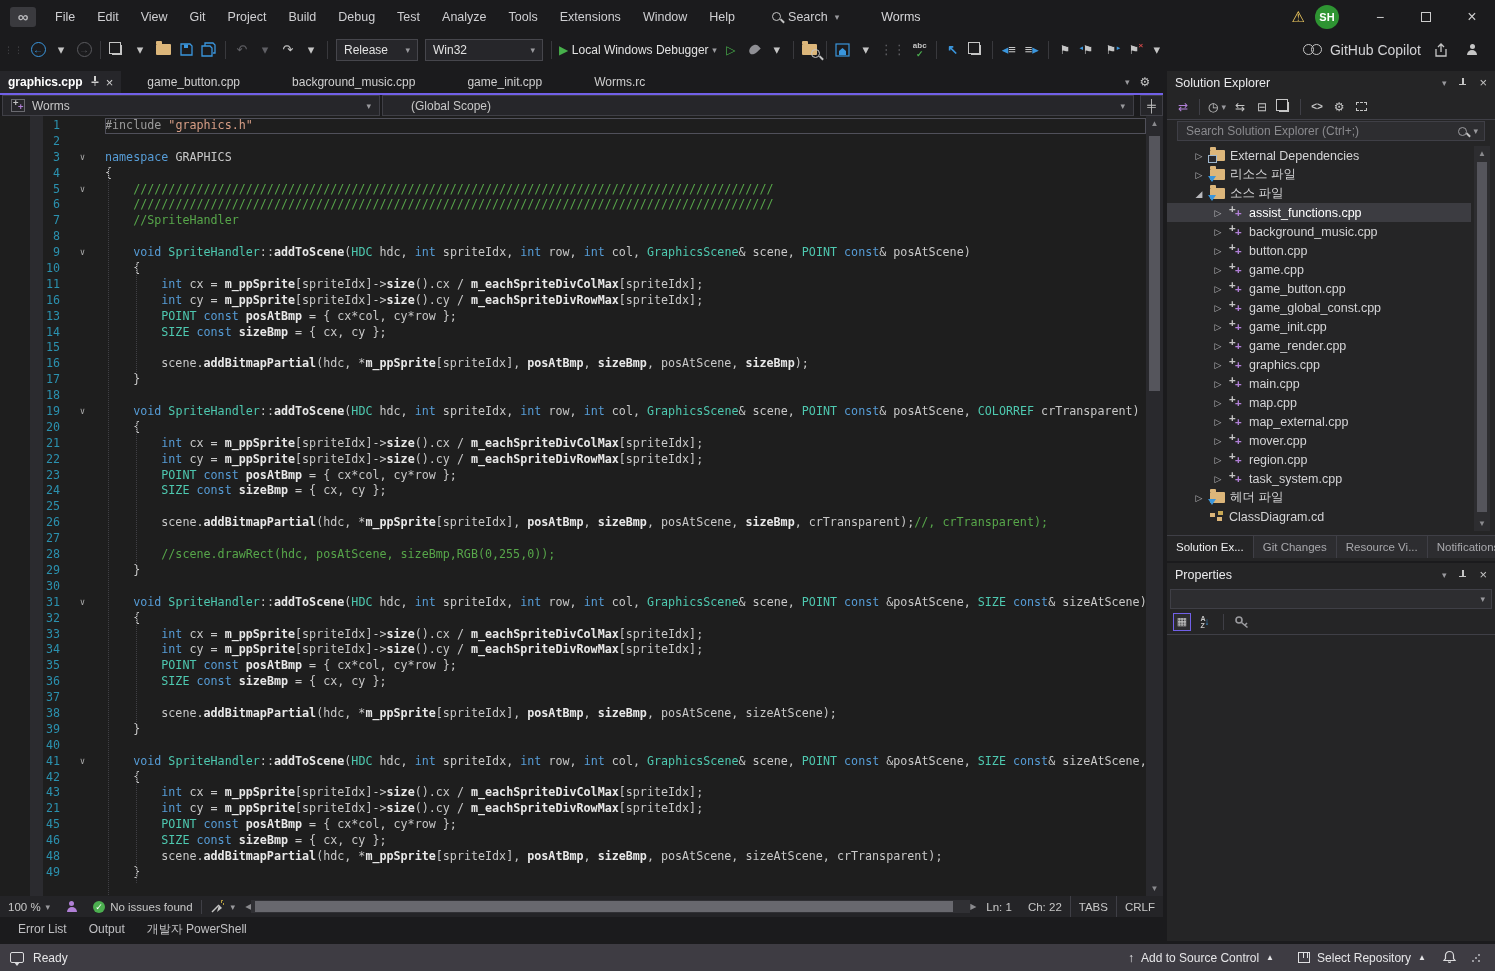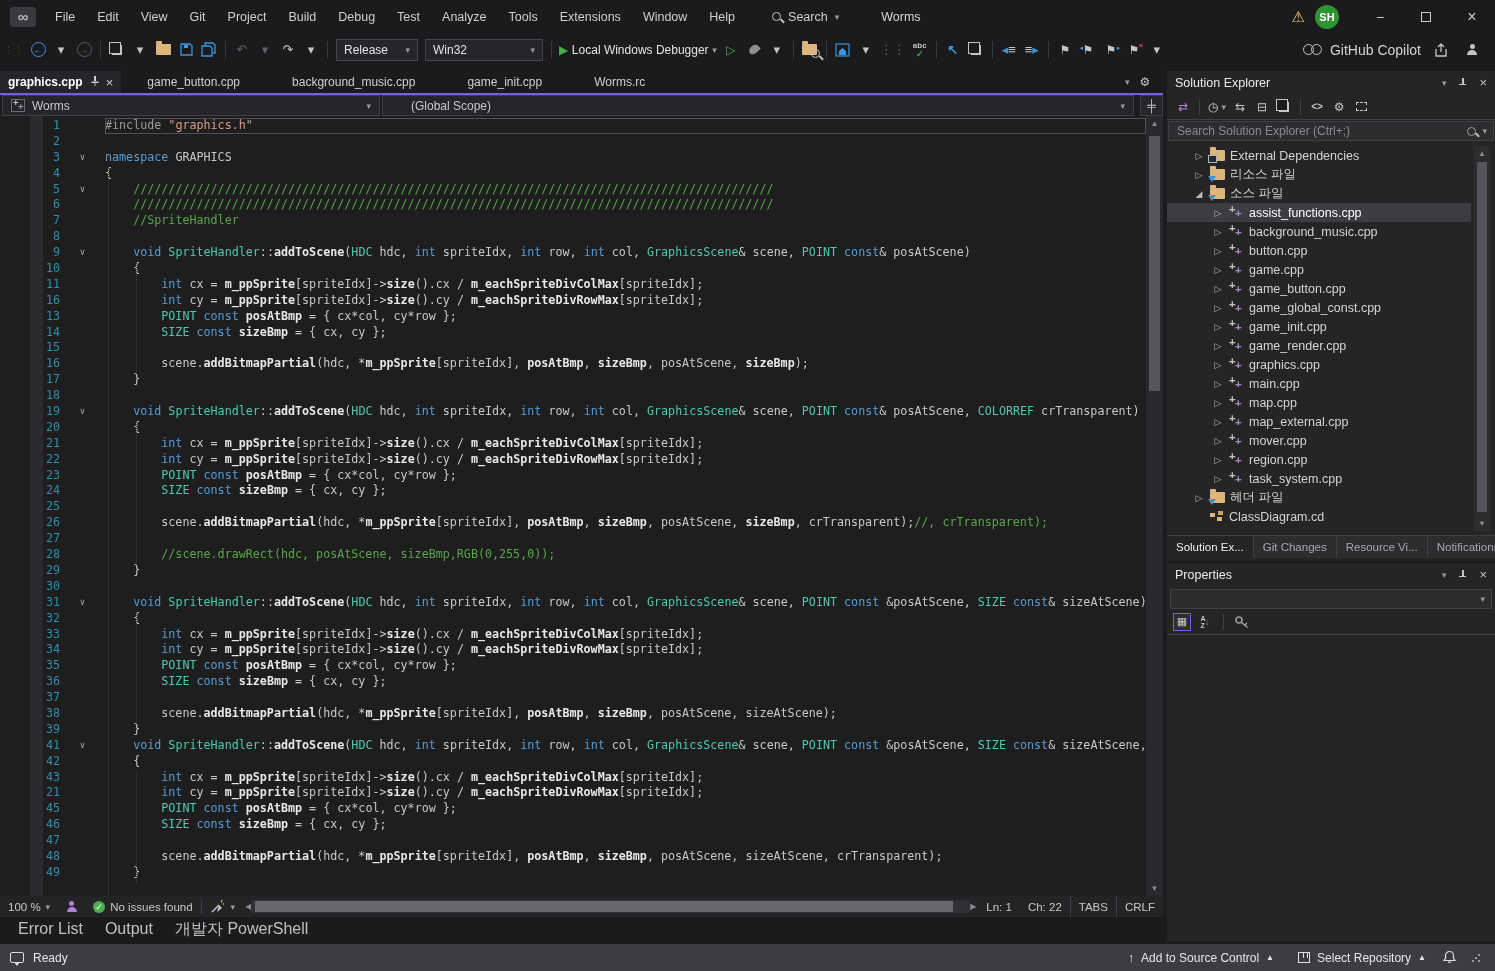--- a/index.html
+++ b/index.html
@@ -88,21 +88,21 @@
   .es-sep{border-left:1px solid #3f3f46;}
   .okcirc{width:12px;height:12px;border-radius:50%;background:#4caf50;color:#fff;font-size:9px;display:flex;align-items:center;justify-content:center;}
   #hscroll{flex:1;height:100%;display:flex;align-items:center;margin:0 2px;}
   #htrack{flex:1;height:13px;background:#303034;position:relative;}
   #hthumb{position:absolute;left:4px;top:1px;height:11px;width:97%;background:#68686e;}
   .person{width:11px;height:11px;position:relative;display:inline-block;}
   .person::before{content:"";position:absolute;left:3px;top:0;width:5px;height:5px;border-radius:50%;background:#b180d7;}
   .person::after{content:"";position:absolute;left:0.5px;top:5.5px;width:10px;height:5px;border-radius:5px 5px 0 0;background:#b180d7;}
   .person.gray::before,.person.gray::after{background:#c5c5c5;}
 
-  #bottom-tabs{left:0;top:917px;width:1163px;height:24px;display:flex;align-items:center;gap:2px;padding-left:8px;background:#1b1b1d;font-size:16px;color:#c0c0c3;}
+  #bottom-tabs{left:0;top:917px;width:1163px;height:24px;display:flex;align-items:center;gap:2px;padding-left:8px;background:#1b1b1d;font-size:12px;color:#c0c0c3;}
   .btab{padding:0 10px;height:24px;display:flex;align-items:center;}
 
   
   #statusbar{left:0;top:944px;width:1495px;height:27px;background:#3e3c43;display:flex;align-items:center;font-size:12px;color:#e6e6e8;}
   .sb-left{display:flex;align-items:center;gap:9px;padding-left:10px;}
   .chaticon{width:14px;height:11px;border:1.3px solid #dcdcde;border-radius:2px;position:relative;}
   .chaticon::after{content:"";position:absolute;left:3px;bottom:-4px;border-left:3px solid transparent;border-right:3px solid transparent;border-top:4px solid #dcdcde;}
   .sb-right{margin-left:auto;display:flex;align-items:center;gap:8px;padding-right:14px;}
   .sb-item{display:flex;align-items:center;gap:7px;padding:0 8px;height:27px;}
   .upchev{font-size:8px;}
@@ -116,21 +116,21 @@
 
   
   #sidebar{left:1167px;top:71px;width:328px;height:870px;background:#252526;}
   .panel-head{height:23px;display:flex;align-items:center;padding:0 8px;font-size:12.5px;color:#eaeaec;}
   .ph-icons{margin-left:auto;display:flex;align-items:center;gap:12px;color:#c5c5c5;font-size:11px;}
   .pinicon{display:inline-block;width:9px;height:9px;position:relative;}
   .pinicon::before{content:"";position:absolute;left:3.5px;top:0;width:2px;height:6px;background:#c5c5c5;}
   .pinicon::after{content:"";position:absolute;left:1px;top:5.5px;width:7px;height:1.5px;background:#c5c5c5;}
   #se-toolbar{height:26px;display:flex;align-items:center;gap:2px;padding-left:6px;border-bottom:1px solid #3f3f46;}
   .sei{height:22px;min-width:20px;display:flex;align-items:center;justify-content:center;color:#c5c5c5;font-size:12px;padding:0 2px;}
-  #se-search{height:20px;margin:1px 1px;background:#2d2d30;border:1px solid #3f3f46;display:flex;align-items:center;padding:0 6px;}
+  #se-search{height:20px;margin:1px 10px;background:#2d2d30;border:1px solid #3f3f46;display:flex;align-items:center;padding:0 6px;}
   #se-search input{flex:1;background:transparent;border:0;outline:none;color:#cccccc;font-size:12px;font-family:"Liberation Sans",sans-serif;}
   #se-search input::placeholder{color:#8a8a8e;}
   #se-tree{position:absolute;left:0;top:75px;width:304px;height:385px;overflow:hidden;}
   .trow{height:19px;display:flex;align-items:center;gap:5px;font-size:12.5px;color:#d4d4d6;white-space:nowrap;}
   .trow.sel{background:#3c3c41;color:#ffffff;}
   .tarrow{width:12px;text-align:center;color:#b8b8bc;font-size:9px;flex:none;}
   .ti-cpp{width:15px;height:13px;position:relative;flex:none;font-family:"DejaVu Sans Mono",monospace;}
   .ti-cpp::before{content:"+";position:absolute;left:0;top:-4px;color:#c5c5c5;font-size:11px;font-weight:bold;}
   .ti-cpp::after{content:"+";position:absolute;left:6px;top:0;color:#b180d7;font-size:11px;font-weight:bold;}
   .ti-cd{width:14px;height:12px;position:relative;flex:none;}
@@ -542,20 +542,25 @@
           <span class="ln-num">38</span>
           <span class="ln-fold"></span>
           <span class="ln-text"><span class="tok-d">		scene.</span><span class="tok-f">addBitmapPartial</span><span class="tok-d">(hdc, *</span><span class="tok-f">m_ppSprite</span><span class="tok-d">[spriteIdx], </span><span class="tok-f">posAtBmp</span><span class="tok-d">, </span><span class="tok-f">sizeBmp</span><span class="tok-d">, posAtScene, sizeAtScene);</span></span>
         </div>
         <div class="line">
           <span class="ln-num">39</span>
           <span class="ln-fold"></span>
           <span class="ln-text"><span class="tok-d">	}</span></span>
         </div>
         <div class="line">
+          <span class="ln-num">40</span>
+          <span class="ln-fold"></span>
+          <span class="ln-text"></span>
+        </div>
+        <div class="line">
           <span class="ln-num">41</span>
           <span class="ln-fold">∨</span>
           <span class="ln-text"><span class="tok-d">	</span><span class="tok-k">void</span><span class="tok-d"> </span><span class="tok-t">SpriteHandler</span><span class="tok-d">::</span><span class="tok-f">addToScene</span><span class="tok-d">(</span><span class="tok-t">HDC</span><span class="tok-d"> hdc, </span><span class="tok-k">int</span><span class="tok-d"> spriteIdx, </span><span class="tok-k">int</span><span class="tok-d"> row, </span><span class="tok-k">int</span><span class="tok-d"> col, </span><span class="tok-t">GraphicsScene</span><span class="tok-d">&amp; scene, </span><span class="tok-t">POINT</span><span class="tok-d"> </span><span class="tok-k">const</span><span class="tok-d"> &amp;posAtScene, </span><span class="tok-t">SIZE</span><span class="tok-d"> </span><span class="tok-k">const</span><span class="tok-d">&amp; sizeAtScene, </span></span>
         </div>
         <div class="line">
           <span class="ln-num">42</span>
           <span class="ln-fold"></span>
           <span class="ln-text"><span class="tok-d">	{</span></span>
         </div>
         <div class="line">
@@ -570,25 +575,20 @@
         </div>
         <div class="line">
           <span class="ln-num">45</span>
           <span class="ln-fold"></span>
           <span class="ln-text"><span class="tok-d">		</span><span class="tok-t">POINT</span><span class="tok-d"> </span><span class="tok-k">const</span><span class="tok-d"> </span><span class="tok-f">posAtBmp</span><span class="tok-d"> = { cx*col, cy*row };</span></span>
         </div>
         <div class="line">
           <span class="ln-num">46</span>
           <span class="ln-fold"></span>
           <span class="ln-text"><span class="tok-d">		</span><span class="tok-t">SIZE</span><span class="tok-d"> </span><span class="tok-k">const</span><span class="tok-d"> </span><span class="tok-f">sizeBmp</span><span class="tok-d"> = { cx, cy };</span></span>
-        </div>
-        <div class="line">
-          <span class="ln-num">47</span>
-          <span class="ln-fold"></span>
-          <span class="ln-text"></span>
         </div>
         <div class="line">
           <span class="ln-num">48</span>
           <span class="ln-fold"></span>
           <span class="ln-text"><span class="tok-d">		scene.</span><span class="tok-f">addBitmapPartial</span><span class="tok-d">(hdc, *</span><span class="tok-f">m_ppSprite</span><span class="tok-d">[spriteIdx], </span><span class="tok-f">posAtBmp</span><span class="tok-d">, </span><span class="tok-f">sizeBmp</span><span class="tok-d">, posAtScene, sizeAtScene, crTransparent);</span></span>
         </div>
         <div class="line">
           <span class="ln-num">49</span>
           <span class="ln-fold"></span>
           <span class="ln-text"><span class="tok-d">	}</span></span>

